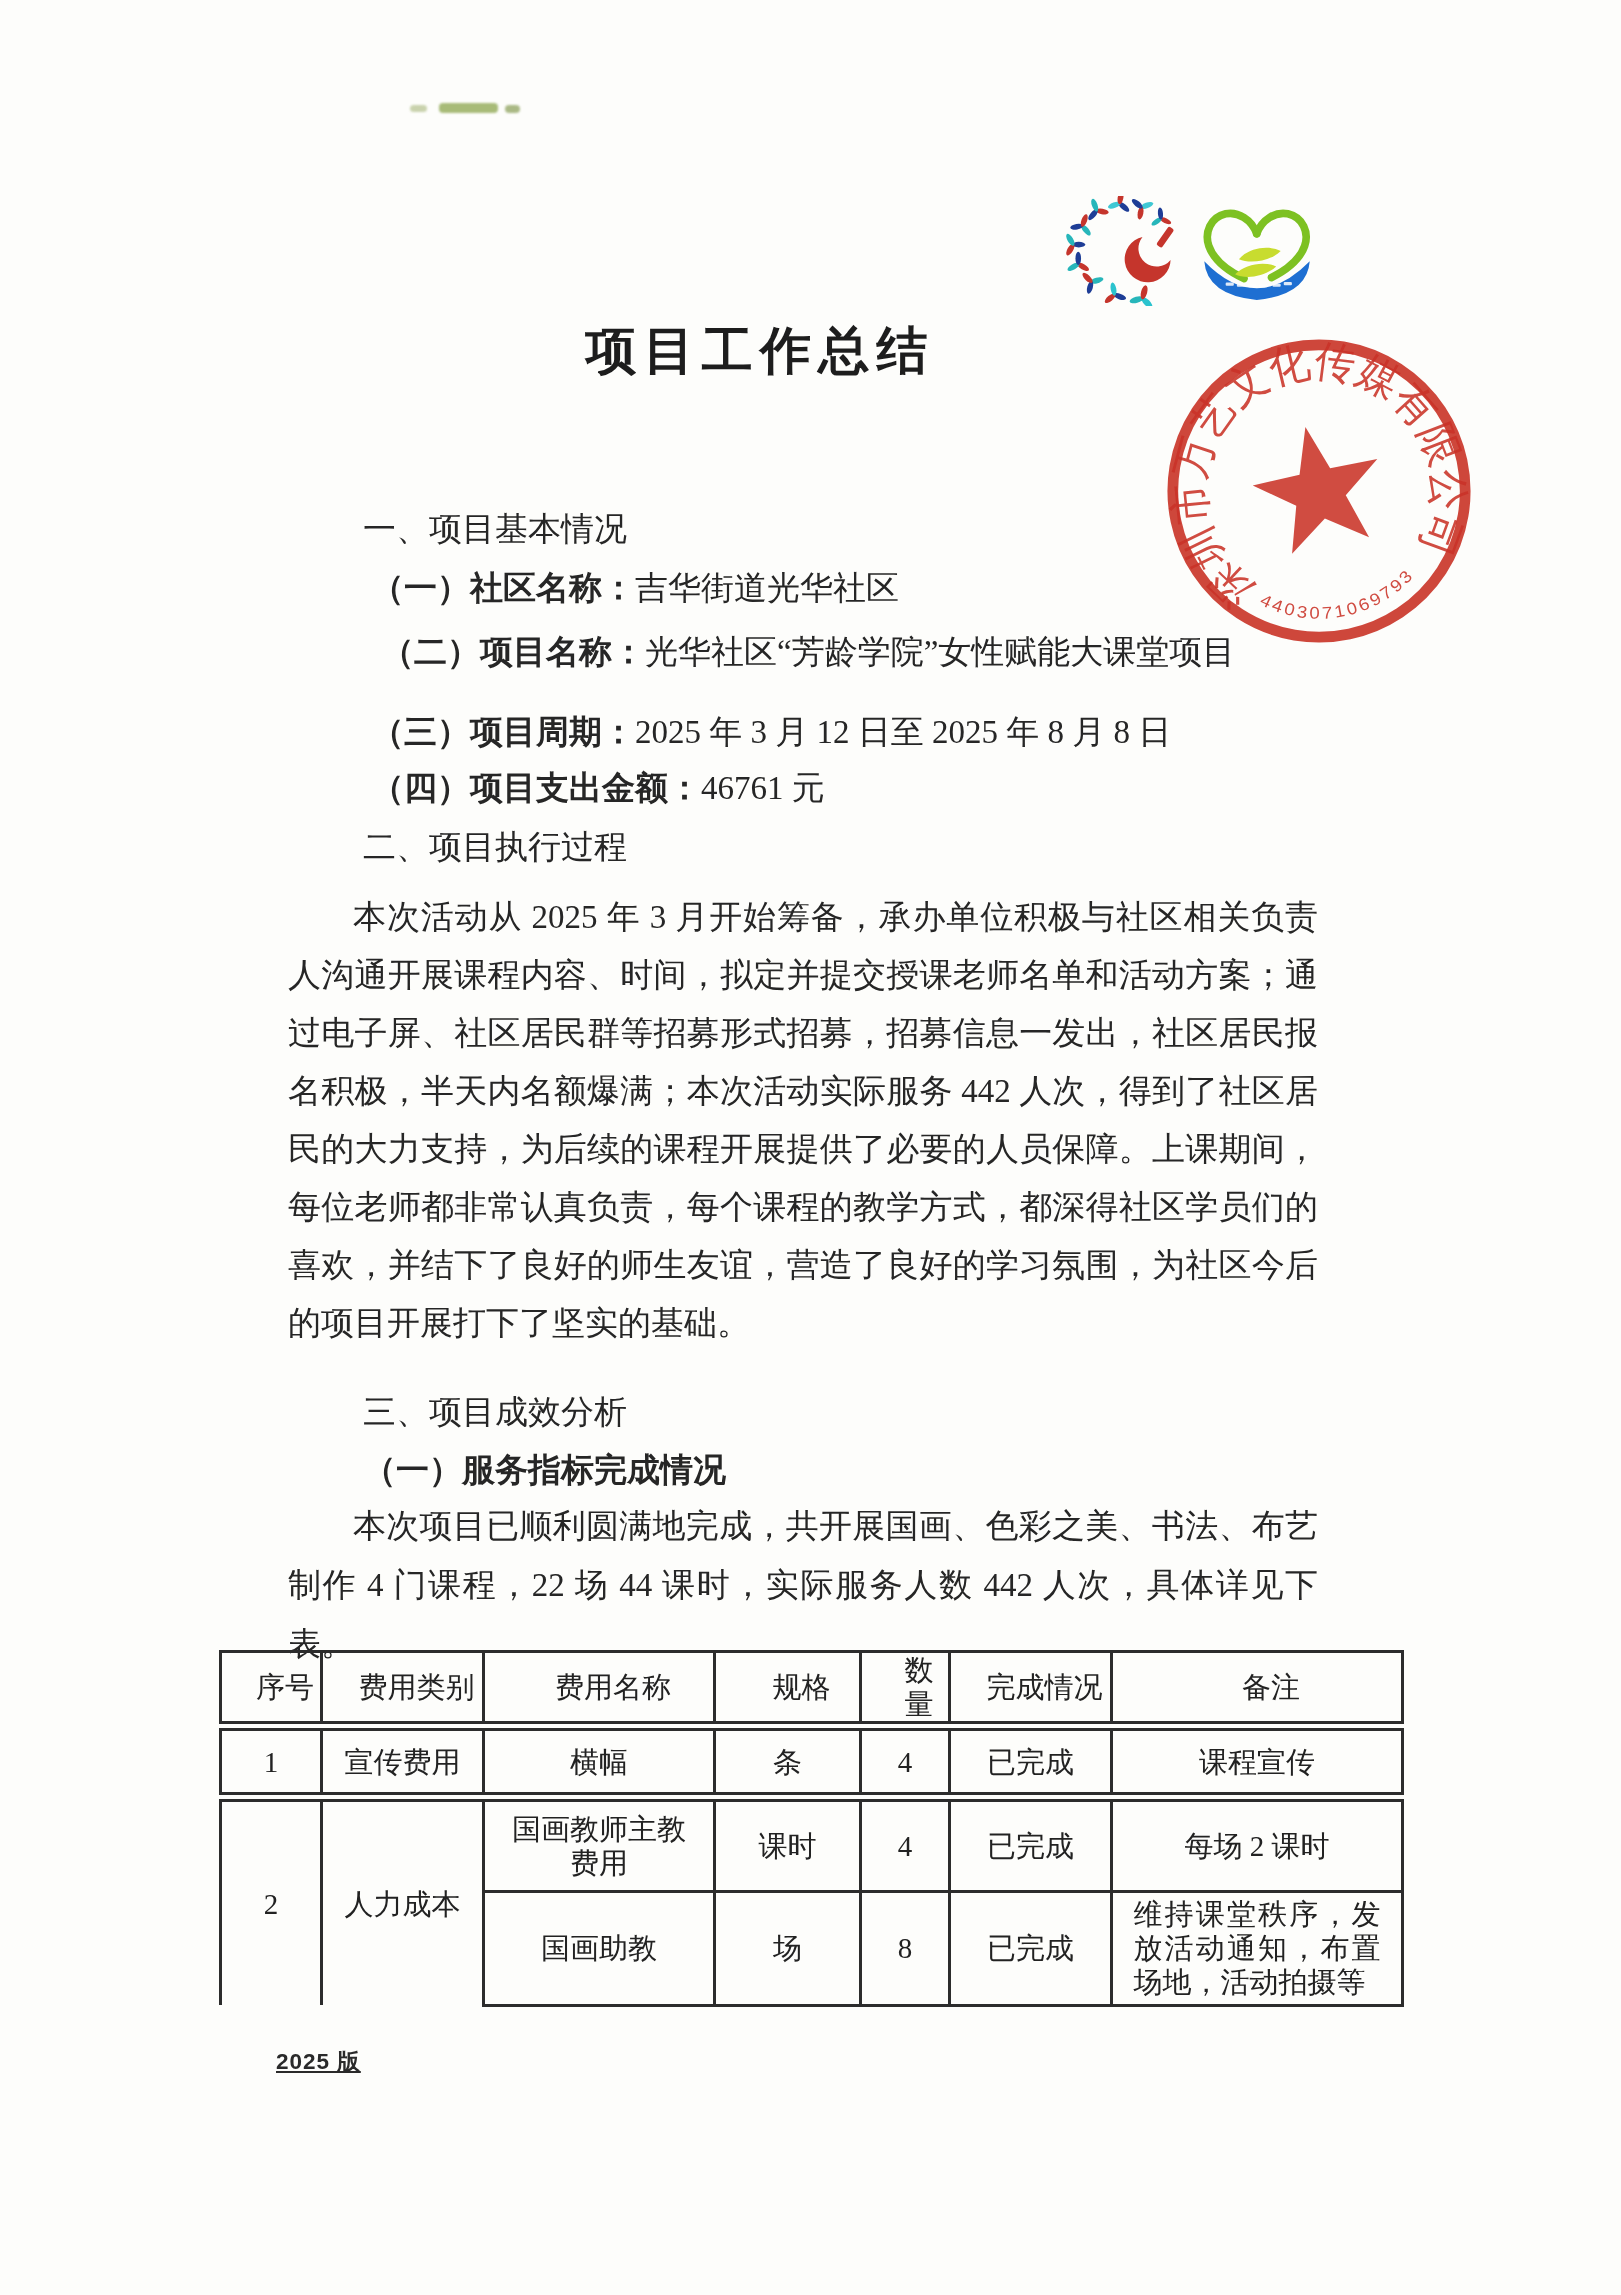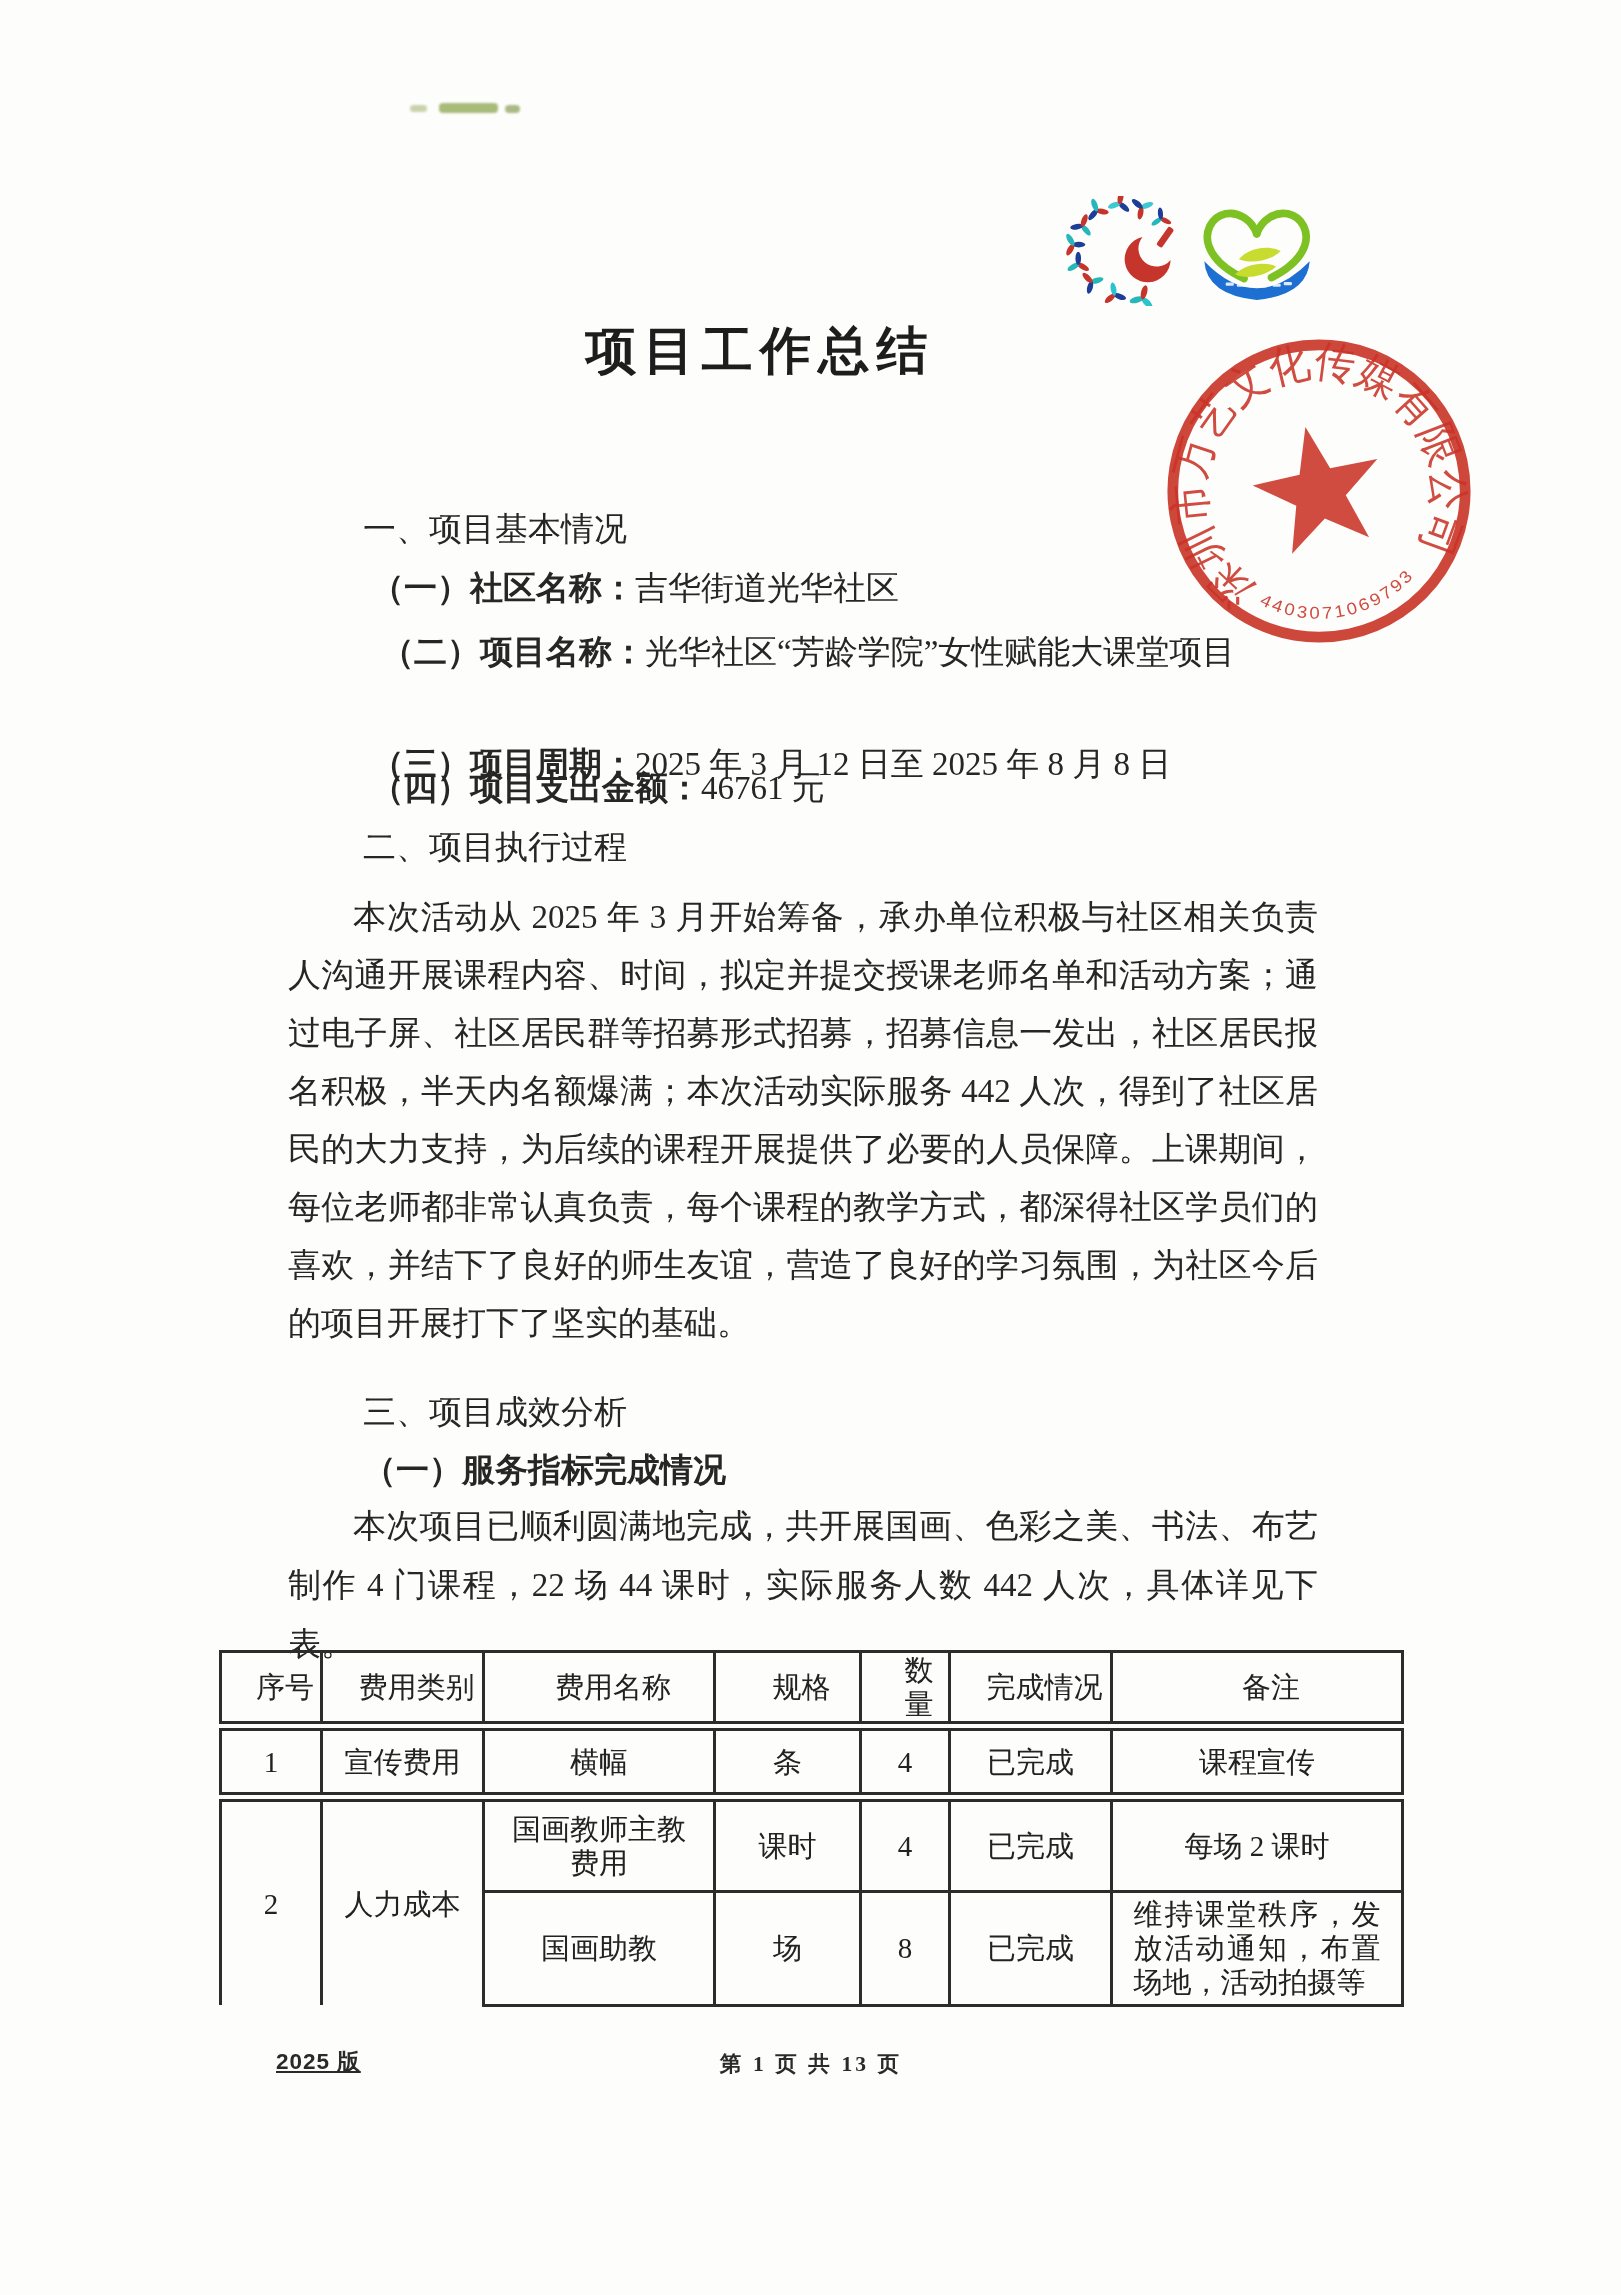--- a/index.html
+++ b/index.html
@@ -158,21 +158,21 @@
   <div class="title">项目工作总结</div>
 
   <div class="h-line" style="left:363px; top:507px;">一、项目基本情况</div>
 
   <div class="h-line" style="left:363px; top:566px;">
     <span class="lab">（一）社区名称：</span><span>吉华街道光华社区</span>
   </div>
   <div class="h-line" style="left:373px; top:630px;">
     <span class="lab">（二）项目名称：</span><span>光华社区“芳龄学院”女性赋能大课堂项目</span>
   </div>
-  <div class="h-line" style="left:363px; top:742px;">
+  <div class="h-line" style="left:363px; top:710px;">
     <span class="lab">（三）项目周期：</span><span>2025 年 3 月 12 日至 2025 年 8 月 8 日</span>
   </div>
   <div class="h-line" style="left:363px; top:766px;">
     <span class="lab">（四）项目支出金额：</span><span>46761 元</span>
   </div>
 
   <div class="h-line" style="left:363px; top:825px;">二、项目执行过程</div>
   <div class="para" style="top:888px;">本次活动从 2025 年 3 月开始筹备，承办单位积极与社区相关负责人沟通开展课程内容、时间，拟定并提交授课老师名单和活动方案；通过电子屏、社区居民群等招募形式招募，招募信息一发出，社区居民报名积极，半天内名额爆满；本次活动实际服务 442 人次，得到了社区居民的大力支持，为后续的课程开展提供了必要的人员保障。上课期间，每位老师都非常认真负责，每个课程的教学方式，都深得社区学员们的喜欢，并结下了良好的师生友谊，营造了良好的学习氛围，为社区今后的项目开展打下了坚实的基础。</div>
 
   <div class="h-line" style="left:363px; top:1390px;">三、项目成效分析</div>
@@ -236,16 +236,15 @@
       <text font-size="85" font-family="Liberation Serif, DejaVu Serif, serif" letter-spacing="1">
         <textPath href="#seal-arc" startOffset="0" textLength="1045" lengthAdjust="spacingAndGlyphs">深圳市万艺文化传媒有限公司</textPath>
       </text>
       <text font-size="33" font-family="Liberation Sans, DejaVu Sans, sans-serif" letter-spacing="5">
         <textPath href="#seal-num-arc" startOffset="0" textLength="335" lengthAdjust="spacingAndGlyphs">4403071069793</textPath>
       </text>
     </g>
   </svg>
 
   <div class="footer-left">2025 版</div>
-  <div class="footer-center">第 1 页 共 13 页</div>
 
 </div>
 
 
 </body></html>

